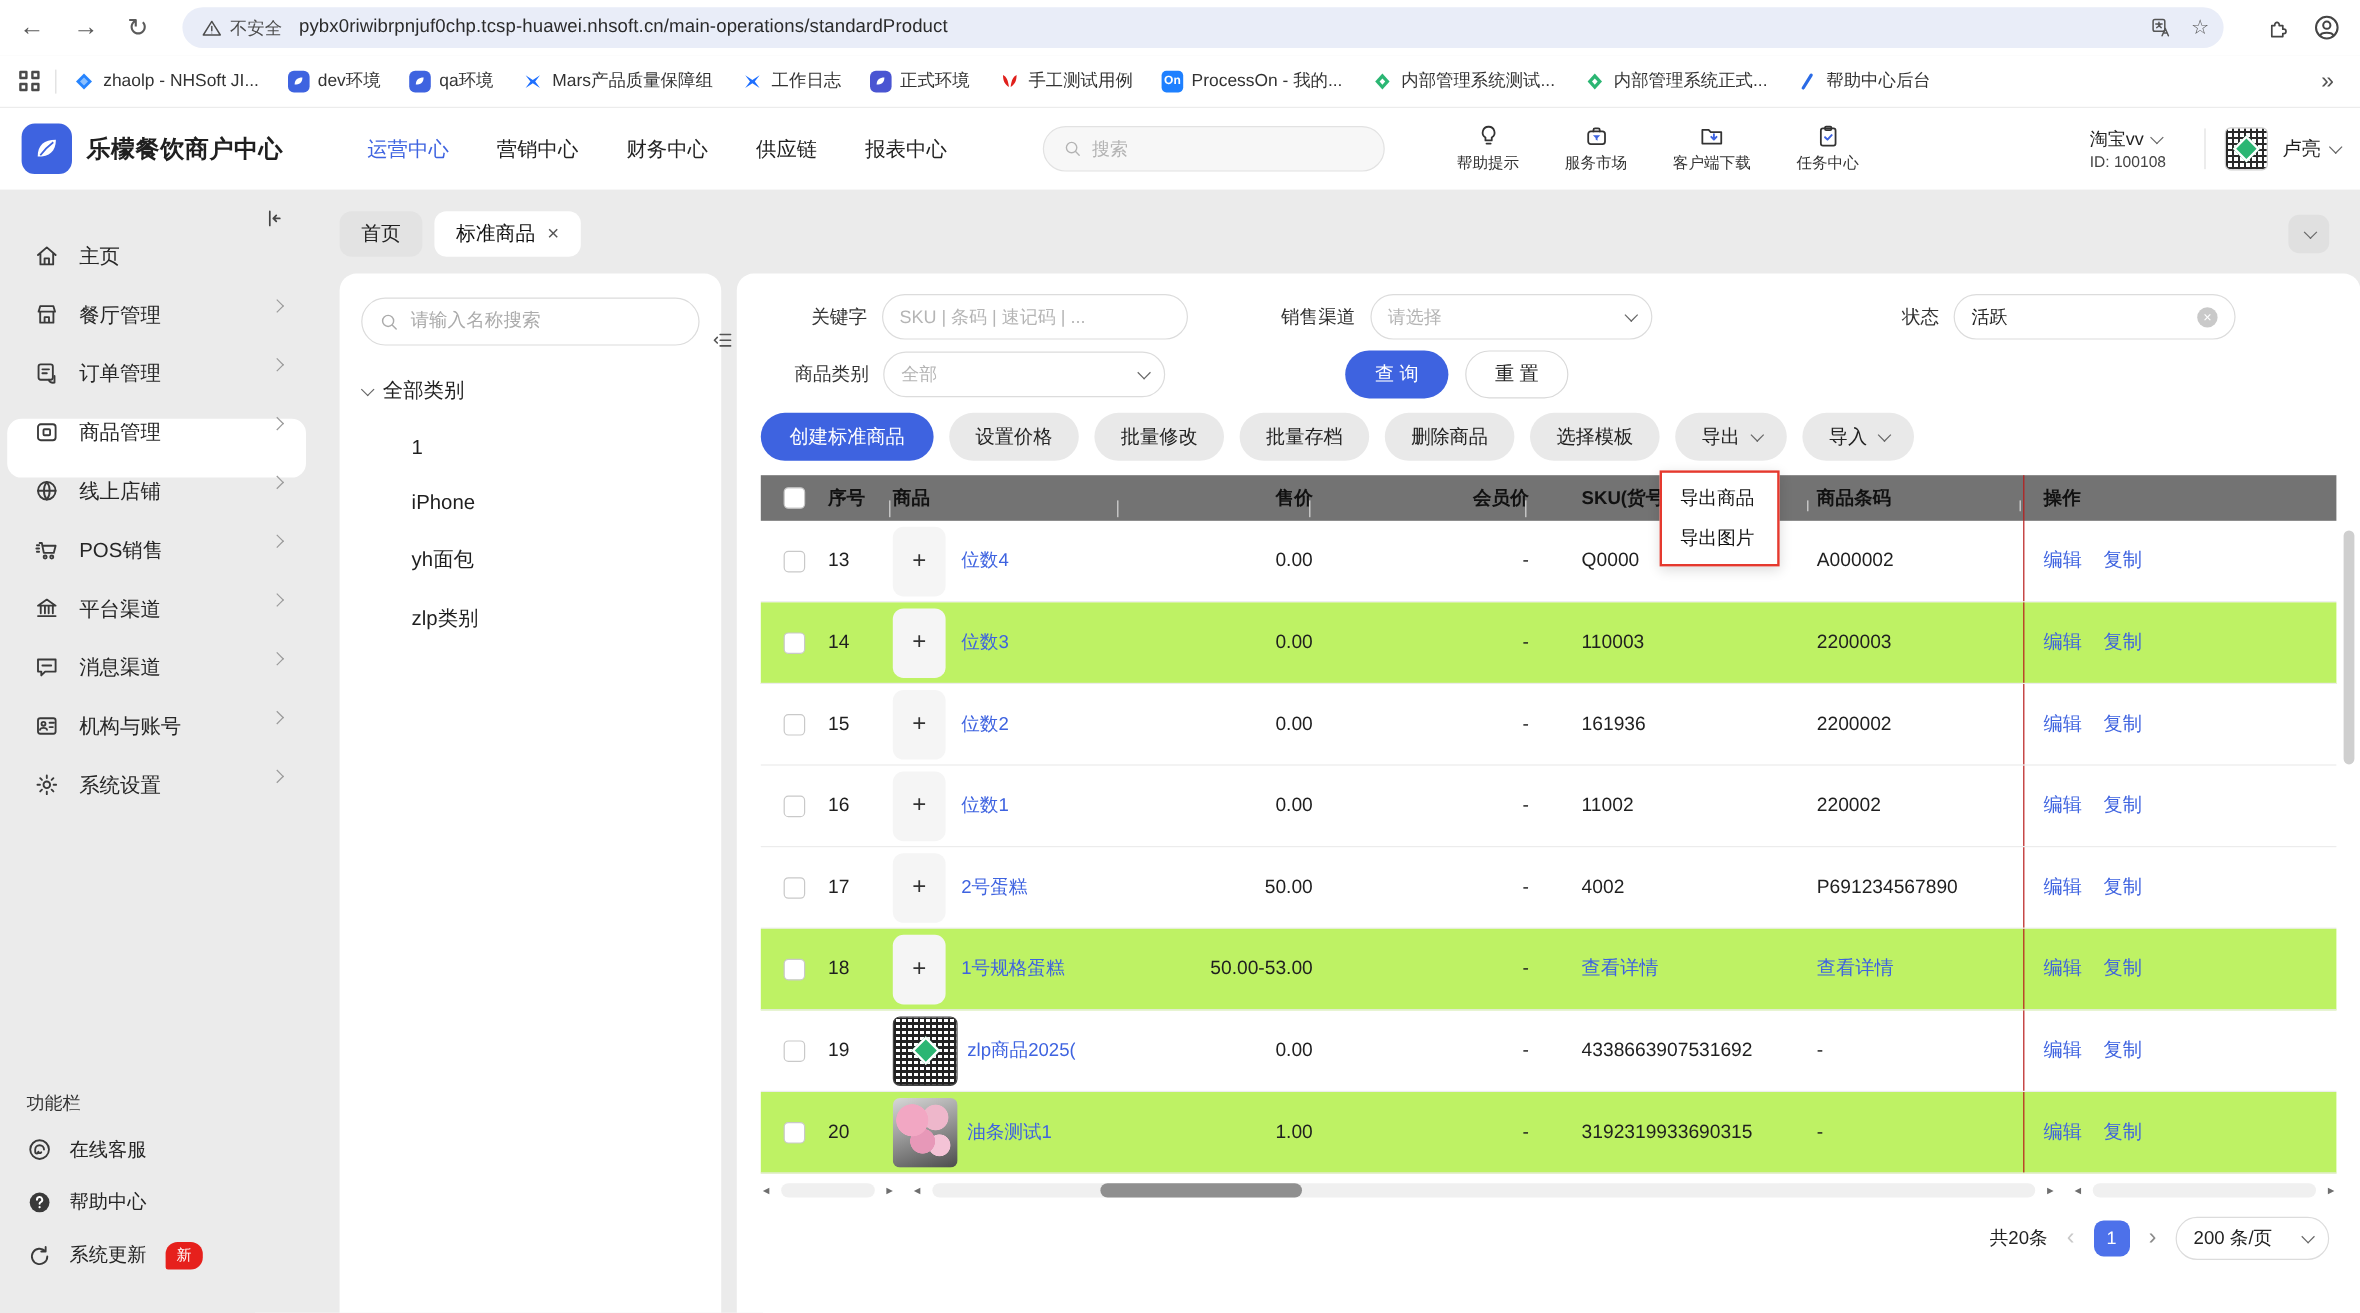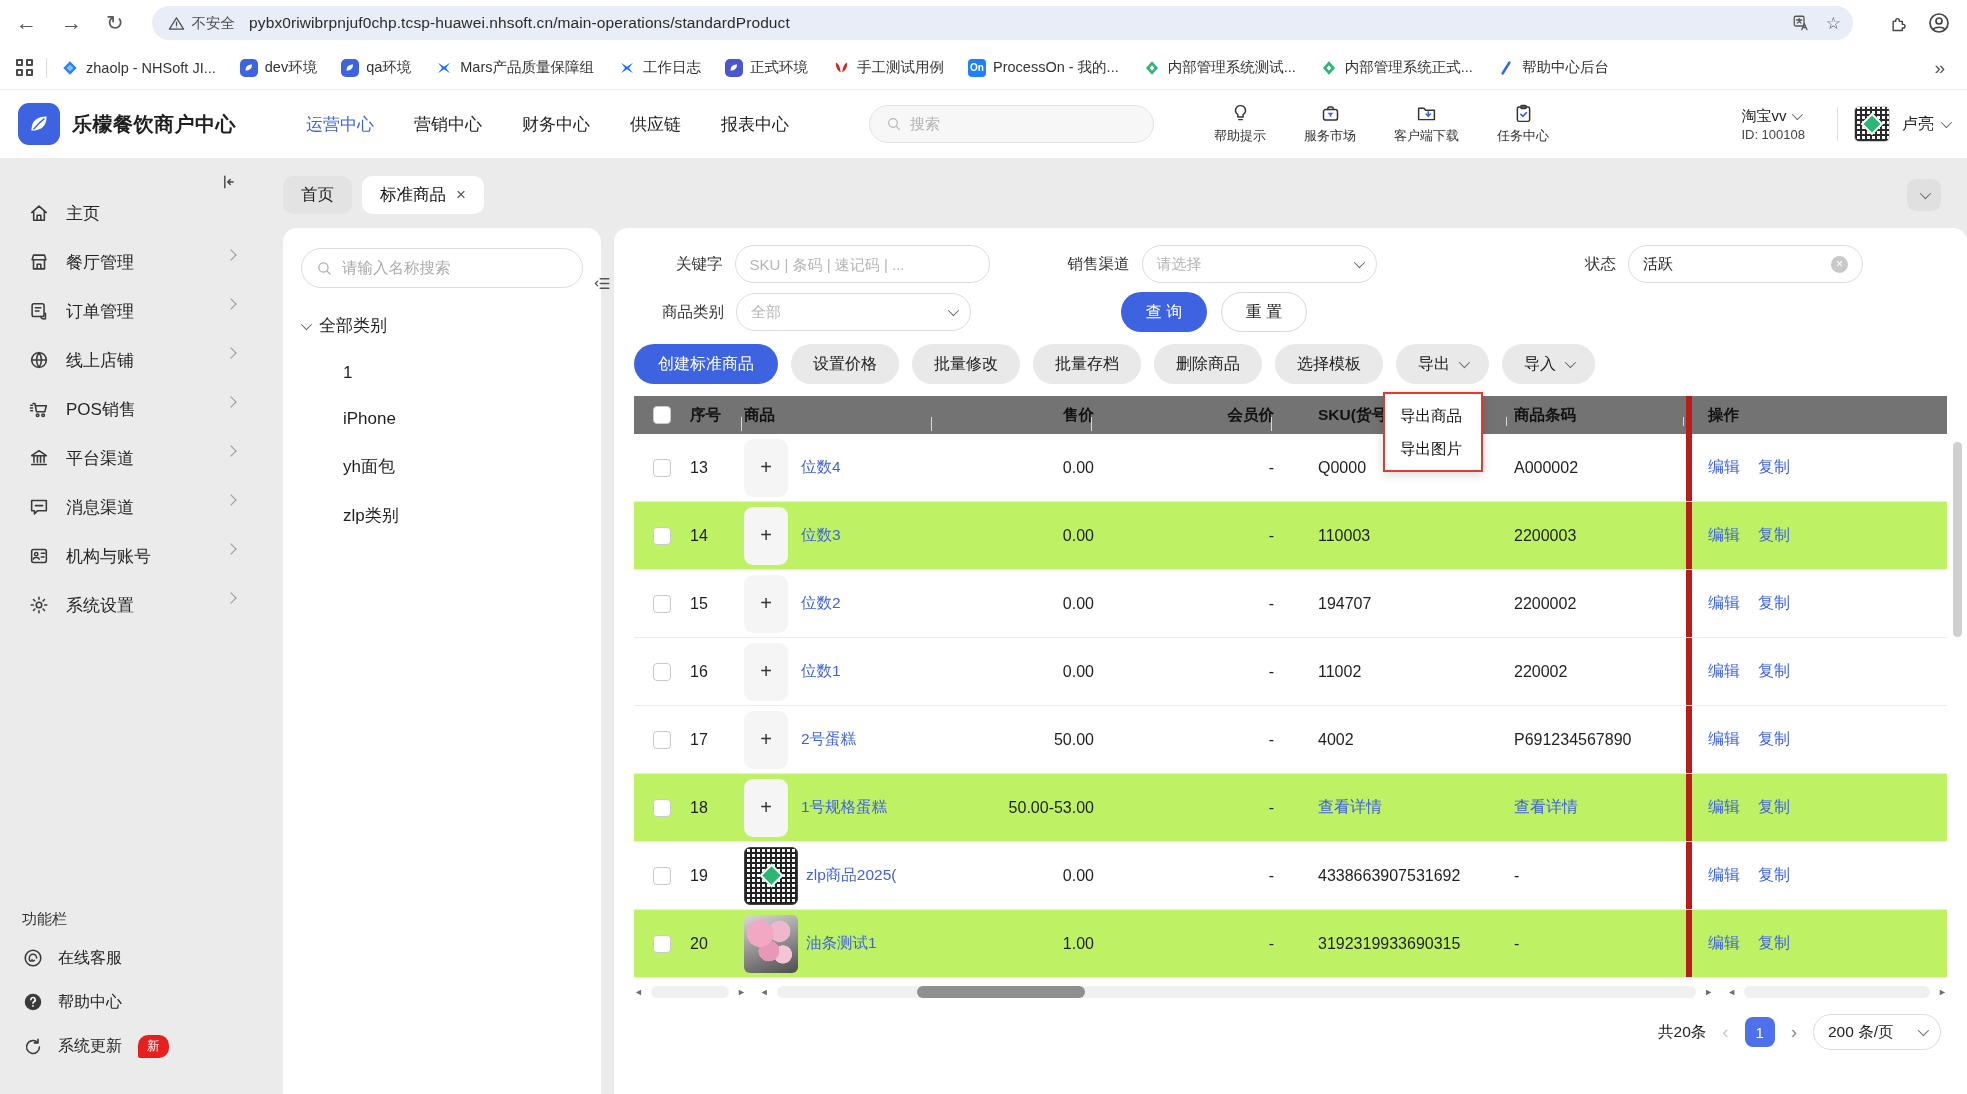--- a/index.html
+++ b/index.html
@@ -119,21 +119,21 @@
   .t-row { display:flex; align-items:center; height:68px; border-bottom:1px solid #ececec; font-size:16px; }
   .t-row.shaded { background:#bef264; }
   .c-cb { width:56px; flex:0 0 56px; display:flex; justify-content:center; }
   .cbx { width:18px; height:18px; border:1.5px solid #c9c9c9; border-radius:4px; background:#fff; cursor:pointer; }
   .c-no { width:54px; flex:0 0 54px; }
   .c-prod { width:190px; flex:0 0 190px; display:flex; align-items:center; position:relative; }
   .c-price { width:160px; flex:0 0 160px; text-align:right; }
   .c-member { width:180px; flex:0 0 180px; text-align:right; }
   .c-sku { width:235px; flex:0 0 235px; padding-left:44px; overflow:hidden; white-space:nowrap; }
   .c-code { width:177px; flex:0 0 177px; padding-left:5px; overflow:hidden; white-space:nowrap; }
-  .c-ops { flex:1; align-self:stretch; display:flex; align-items:center; gap:18px; padding-left:16px; border-left:6px solid #b91c1c; }
+  .c-ops { flex:1; align-self:stretch; display:flex; align-items:center; gap:18px; padding-left:16px; border-left:1px solid #b91c1c; }
   .t-head .c-ops { font-weight:bold; }
   .hsep { position:relative; }
   .hsep::after { content:""; position:absolute; right:2px; top:12px; height:14px; width:1px; background:#d9d9d9; }
   .link { color:#3e63e0; cursor:pointer; text-decoration:none; }
   .plus-thumb { width:44px; height:58px; border-radius:9px; background:#f5f5f5; display:flex; align-items:center; justify-content:center; font-size:20px; color:#333; margin-right:13px; cursor:pointer; flex:0 0 44px; }
   .img-thumb { width:54px; height:58px; border-radius:6px; margin-right:8px; flex:0 0 54px; border:1px solid #444; }
   .img-qr { background:
       repeating-linear-gradient(0deg,#222 0 2px,transparent 2px 5px),
       repeating-linear-gradient(90deg,#222 0 2px,#fff 2px 5px); position:relative; }
   .img-qr::after { content:""; position:absolute; inset:0; margin:auto; width:13px; height:13px; background:#2bb673; border:2px solid #fff; transform:rotate(45deg); }
@@ -409,20 +409,28 @@
         </svg>
       <span class="s-label">餐厅管理</span>
       <span class="cr"></span>
     </div>
     <div class="s-item">
       <svg class="s-ic ico" viewBox="0 0 24 24">
           <rect x="4.5" y="4" width="13" height="14" rx="2"></rect>
           <path d="M8 8.5 h6 M8 12 h4 M14 18 c0 2 2 3 5 2.5 v-6"></path>
         </svg>
       <span class="s-label">订单管理</span>
+      <span class="cr"></span>
+    </div>
+    <div class="s-item active">
+      <svg class="s-ic ico" viewBox="0 0 24 24">
+          <rect x="4" y="5" width="16" height="14.5" rx="2.5"></rect>
+          <rect x="9" y="9.5" width="6" height="5.5" rx="1"></rect>
+        </svg>
+      <span class="s-label">商品管理</span>
       <span class="cr"></span>
     </div>
     <div class="s-item">
       <svg class="s-ic ico" viewBox="0 0 24 24">
           <circle cx="12" cy="12" r="8"></circle>
           <path d="M4 12 h16 M12 4 c-3.5 4-3.5 12 0 16 c3.5-4 3.5-12 0-16"></path>
         </svg>
       <span class="s-label">线上店铺</span>
       <span class="cr"></span>
     </div>
@@ -639,21 +647,21 @@
             <span class="c-cb">
                 <span class="cbx"></span>
               </span>
             <span class="c-no">15</span>
             <span class="c-prod">
                 <span class="plus-thumb">+</span>
                 <span class="link name">位数2</span>
               </span>
             <span class="c-price">0.00</span>
             <span class="c-member">-</span>
-            <span class="c-sku">194707</span>
+            <span class="c-sku">161936</span>
             <span class="c-code">2200002</span>
             <span class="c-ops">
                 <span class="link">编辑</span>
                 <span class="link">复制</span>
               </span>
           </div>
 
           <div class="t-row">
             <span class="c-cb">
                 <span class="cbx"></span>

